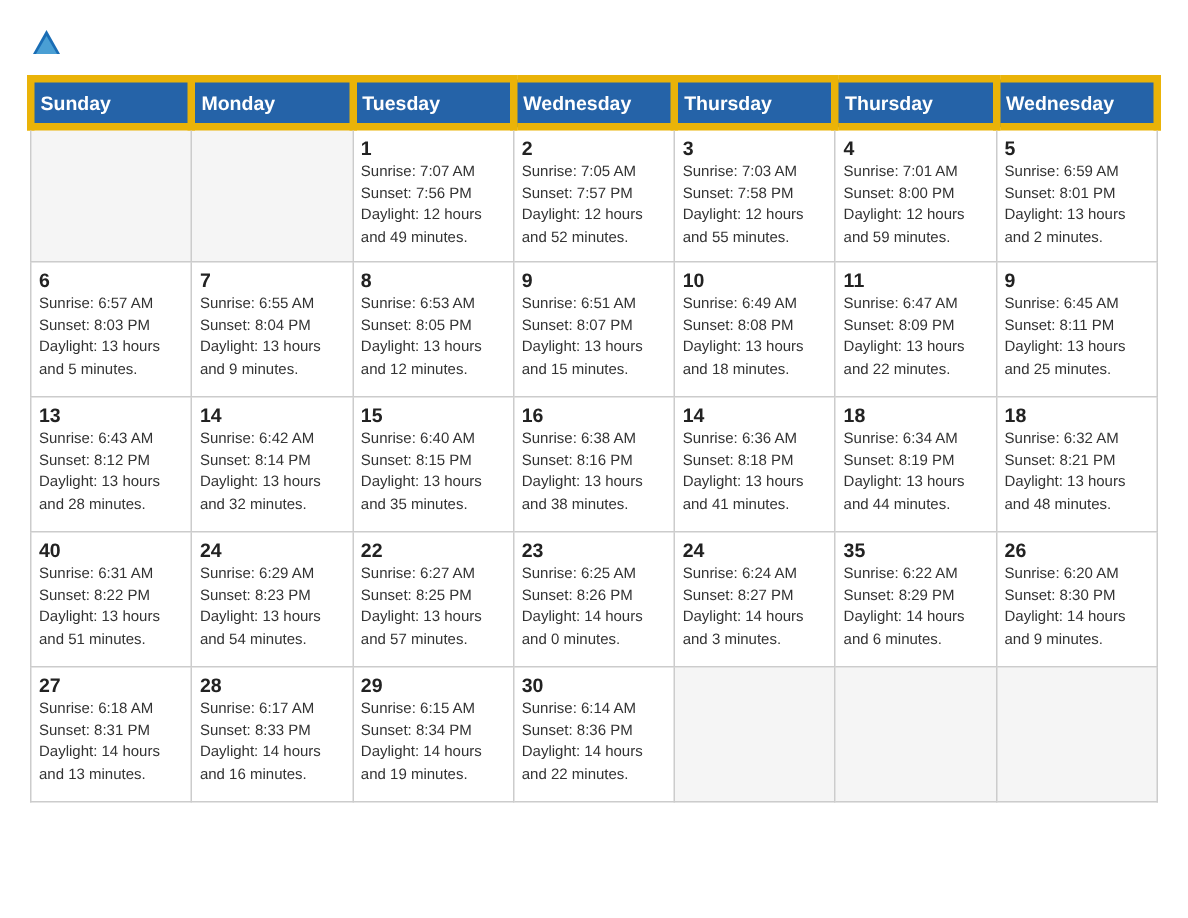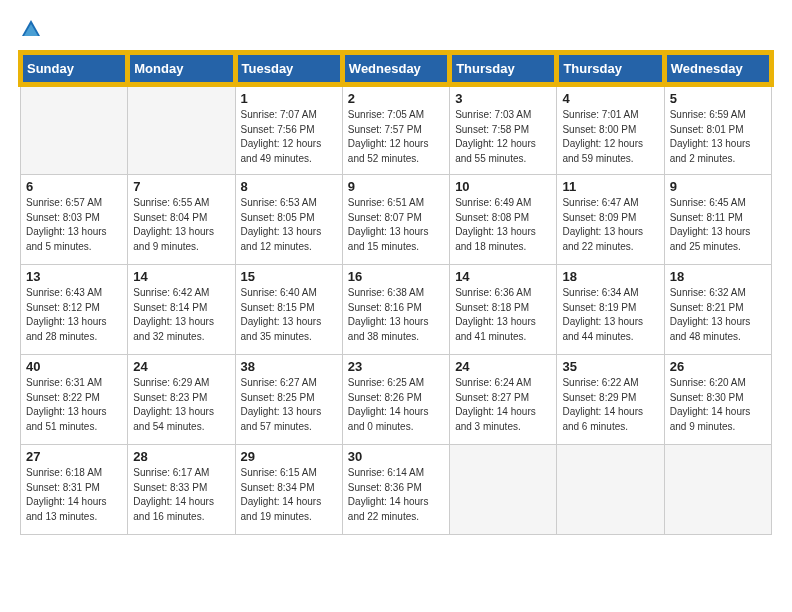--- a/index.html
+++ b/index.html
@@ -220,21 +220,21 @@
         <tr>
           <td>
             <span class="day-number">40</span>
             <div class="day-info">Sunrise: 6:31 AM<br>Sunset: 8:22 PM<br>Daylight: 13 hours and 51 minutes.</div>
           </td>
           <td>
             <span class="day-number">24</span>
             <div class="day-info">Sunrise: 6:29 AM<br>Sunset: 8:23 PM<br>Daylight: 13 hours and 54 minutes.</div>
           </td>
           <td>
-            <span class="day-number">38</span>
+            <span class="day-number">22</span>
             <div class="day-info">Sunrise: 6:27 AM<br>Sunset: 8:25 PM<br>Daylight: 13 hours and 57 minutes.</div>
           </td>
           <td>
             <span class="day-number">23</span>
             <div class="day-info">Sunrise: 6:25 AM<br>Sunset: 8:26 PM<br>Daylight: 14 hours and 0 minutes.</div>
           </td>
           <td>
             <span class="day-number">24</span>
             <div class="day-info">Sunrise: 6:24 AM<br>Sunset: 8:27 PM<br>Daylight: 14 hours and 3 minutes.</div>
           </td>

